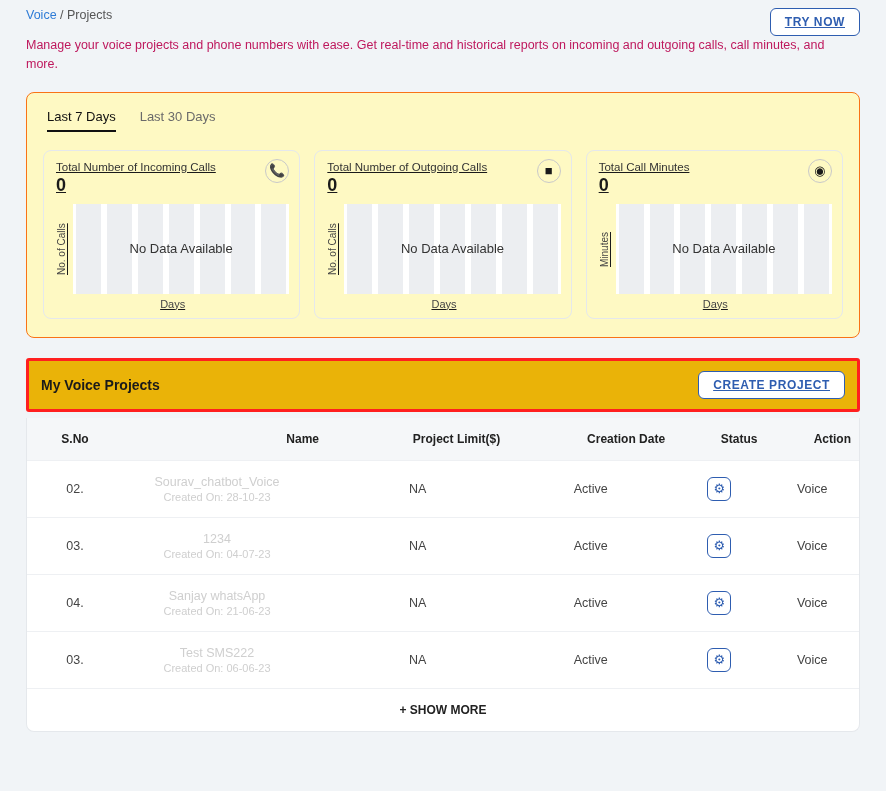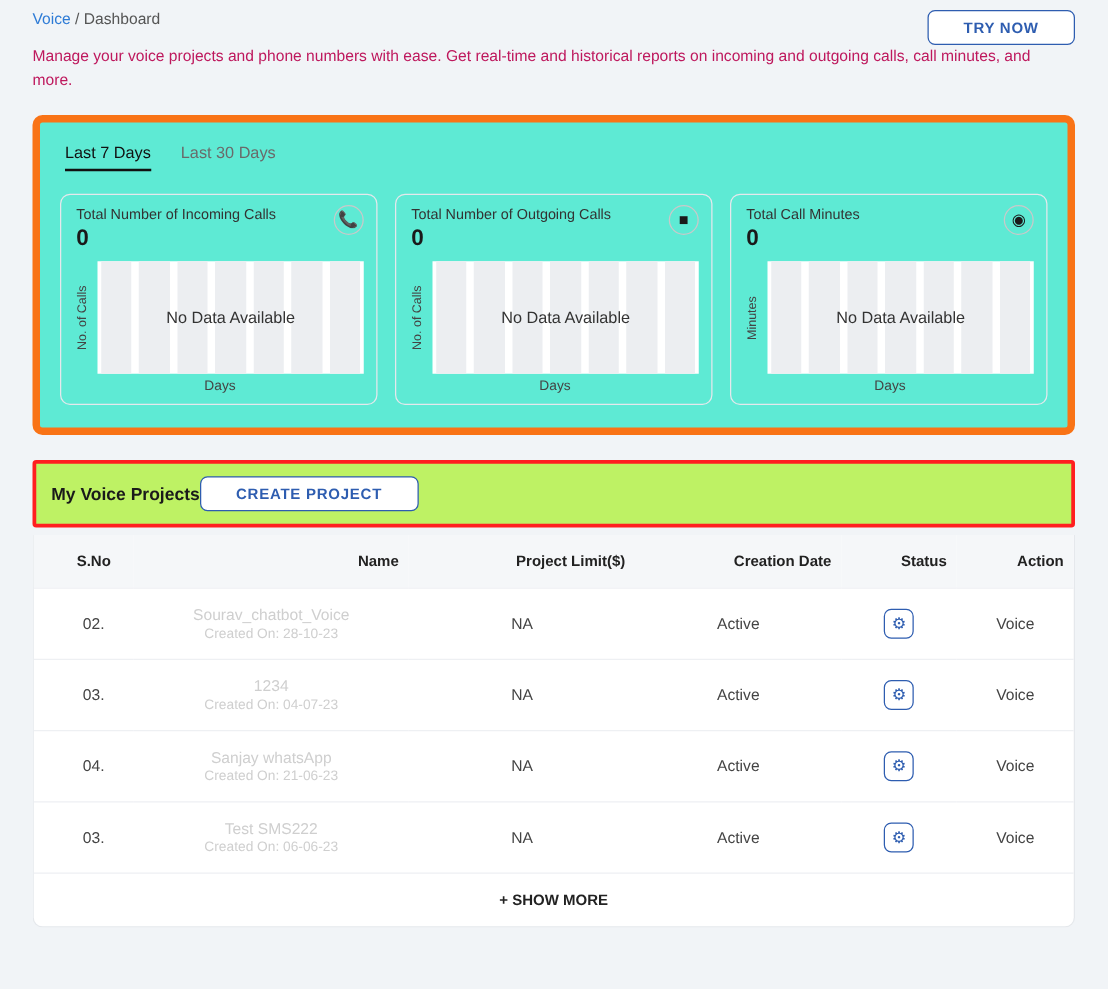--- a/index.html
+++ b/index.html
@@ -11,31 +11,31 @@
     font-size: 13px;
   }
   .page { padding: 4px 26px 20px 26px; width: 886px; }
   .topbar { display:flex; justify-content:space-between; align-items:flex-start; }
   .breadcrumb { font-size: 12.5px; color:#555; margin-top:4px; }
   .breadcrumb a { color:#2e7bd6; text-decoration:none; }
   h1 { margin:4px 0 10px 0; font-size:24px; font-weight:700; letter-spacing:-0.2px; }
   .desc { color:#be185d; font-size:12.5px; line-height:1.5; max-width:800px; margin-bottom:18px; }
   .btn-outline {
     border:1.5px solid #2e5db0; color:#2e5db0; background:#fff;
-    padding:6px 28px; font-size:12px; font-weight:600; letter-spacing:0.6px;
-    border-radius:6px; cursor:pointer;
+    padding:6px 14px; font-size:12px; font-weight:600; letter-spacing:0.6px;
+    border-radius:6px; cursor:pointer;text-decoration:underline;
   }
   .card {
-    background:#5eead4; border:6px solid #f97316; border-radius:8px;
+    background:#fef9c3; border:1px solid #f97316; border-radius:8px;
     padding:12px 16px 18px 16px;
   }
   .tabs { display:flex; gap:24px; border-bottom:0; margin:4px 0 18px 4px; font-size:13px; }
   .tab { color:#6a6a6a; padding-bottom:6px; cursor:pointer; }
   .tab.active { color:#111; border-bottom:2px solid #111; font-weight:500; }
-  .stats-row { display:flex; gap:14px; }
+  .stats-row { display:flex; gap:14px;text-decoration:underline; }
   .stat-card {
     flex:1; border:1px solid #e5e8ec; border-radius:8px; padding:10px 10px 8px 12px;
     position:relative;
   }
   .stat-title { font-size:11.5px; color:#333; }
   .stat-value { font-size:18px; font-weight:600; margin-top:2px; }
   .stat-icon {
     position:absolute; top:8px; right:10px; width:24px; height:24px;
     border:1px solid #c9c9c9; border-radius:50%;
     display:flex; align-items:center; justify-content:center; font-size:13px;
@@ -51,22 +51,22 @@
   .bars { position:absolute; inset:0; display:flex; }
   .bar { flex:1; background:#eceef1; margin:0 3px; }
   .nodata {
     position:absolute; inset:0; display:flex; align-items:center; justify-content:center;
     font-size:13px; color:#333;
   }
   .xlabel { text-align:center; font-size:11px; color:#444; margin-top:4px; }
 
   .projects-section { margin-top:20px; }
   .projects-header {
-    border:3px solid #ff1f1f; background:#bef264; border-radius:3px;
-    padding:10px 12px; display:flex; justify-content:flex-start; align-items:center;
+    border:3px solid #ff1f1f; background:#eab308; border-radius:3px;
+    padding:10px 12px; display:flex; justify-content:space-between; align-items:center;
   }
   .projects-title { font-size:14px; font-weight:600; }
   .table-card { background:#fff; border:1px solid #e5e8ec; border-top:none;
     border-radius:0 0 8px 8px; margin-top:6px; overflow:hidden; }
   table { width:100%; border-collapse:collapse; }
   thead th {
     background:#f5f7f9; font-size:12px; font-weight:600; color:#222;
     text-align:right; padding:14px 8px;
   }
   tbody td { text-align:center; padding:14px 8px; font-size:12.5px; color:#444; border-top:1px solid #eef0f3; }
@@ -83,21 +83,21 @@
     border-top:1px solid #eef0f3; cursor:pointer; }
 </style>
 </head>
 <body>
 
 <div class="page">
 
   <div class="topbar">
     <div>
       <div class="breadcrumb">
-        <a href="#">Voice</a><span> / </span><span>Dashboard</span>
+        <a href="#">Voice</a><span> / </span><span>Projects</span>
       </div>
     </div>
     <button class="btn-outline" style="margin-top:4px">TRY NOW</button>
   </div>
 
   <div class="desc">Manage your voice projects and phone numbers with ease. Get real-time and historical reports on incoming and outgoing calls, call minutes, and more.</div>
 
   <div class="card">
     <div class="tabs">
       <div class="tab active">Last 7 Days</div>

